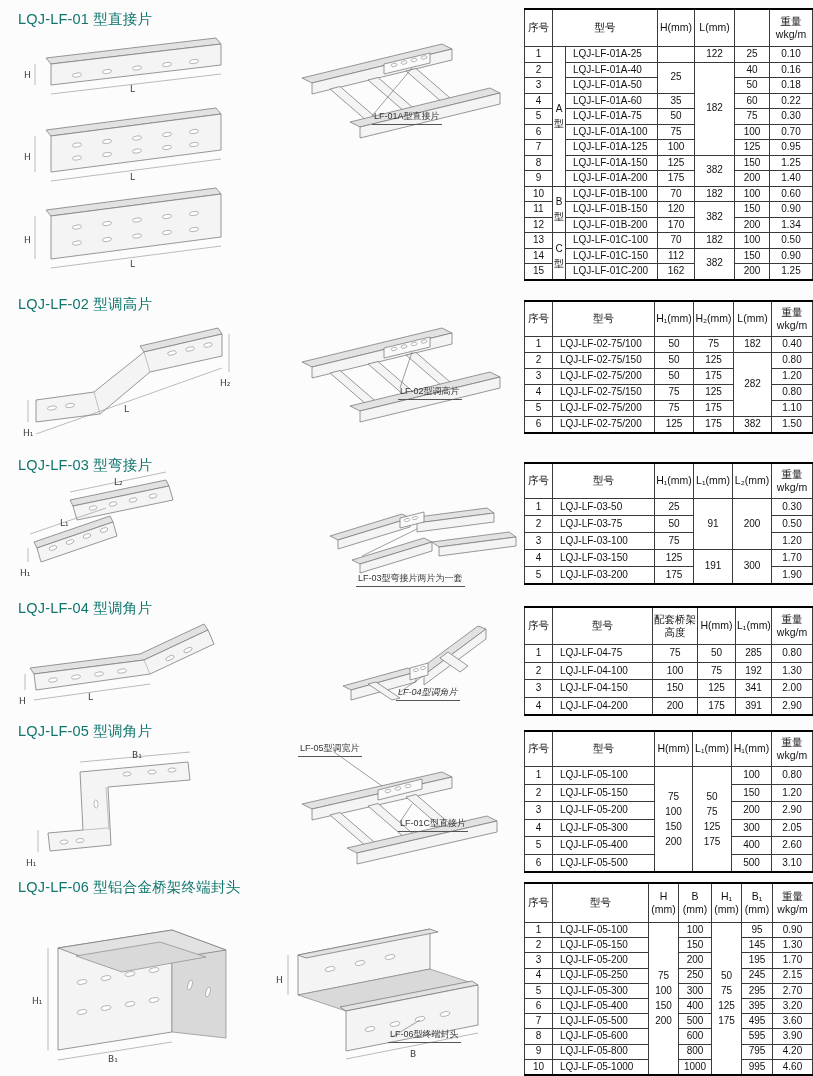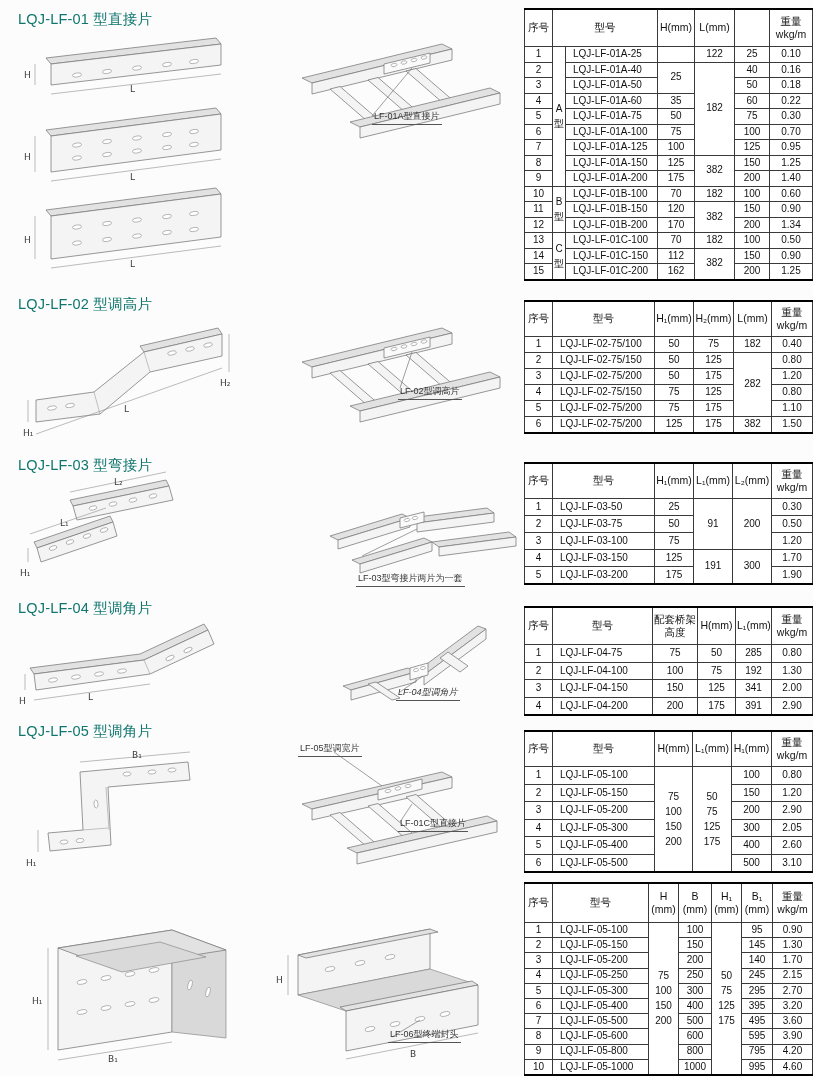--- a/index.html
+++ b/index.html
@@ -247,20 +247,21 @@
     <polygon class="pc" points="96,56 140,45 140,55 96,66"></polygon>
     <ellipse class="ph" cx="106" cy="57" rx="3" ry="1.6" transform="rotate(-13 106 57)"></ellipse>
     <ellipse class="ph" cx="116" cy="54.5" rx="3" ry="1.6" transform="rotate(-13 116 54.5)"></ellipse>
     <ellipse class="ph" cx="126" cy="52" rx="3" ry="1.6" transform="rotate(-13 126 52)"></ellipse>
     <line class="ldr" x1="52" y1="18" x2="100" y2="52"></line>
     <line class="ldr" x1="118" y1="88" x2="130" y2="70"></line>
   </svg>
   <span class="cap" style="left:298px;top:742px;">LF-05型调宽片</span>
   <span class="cap" style="left:398px;top:804px;margin-top:13px;">LF-01C型直接片</span>
 
+  <div class="title" style="left:18px;top:878px;">LQJ-LF-06 型铝合金桥架终端封头</div>
 
   <svg class="svgd" style="left:20px;top:900px;" width="240" height="172" viewBox="0 0 240 172">
     <polygon class="pp" points="38,48 152,30 152,132 38,150"></polygon>
     <polygon class="pi" points="152,30 206,50 206,138 152,132"></polygon>
     <polygon class="pf" points="38,48 152,30 206,50 92,68"></polygon>
     <polygon class="pi" points="56,56 140,42 186,57 102,72"></polygon>
     <ellipse class="ph" cx="62" cy="82" rx="5" ry="2.2" transform="rotate(-9 62 82)"></ellipse>
     <ellipse class="ph" cx="86" cy="78" rx="5" ry="2.2" transform="rotate(-9 86 78)"></ellipse>
     <ellipse class="ph" cx="110" cy="74" rx="5" ry="2.2" transform="rotate(-9 110 74)"></ellipse>
     <ellipse class="ph" cx="134" cy="70" rx="5" ry="2.2" transform="rotate(-9 134 70)"></ellipse>
@@ -743,21 +744,21 @@
             <td>2</td>
             <td class="model">LQJ-LF-05-150</td>
             <td>150</td>
             <td>145</td>
             <td>1.30</td>
           </tr>
           <tr>
             <td>3</td>
             <td class="model">LQJ-LF-05-200</td>
             <td>200</td>
-            <td>140</td>
+            <td>195</td>
             <td>1.70</td>
           </tr>
           <tr>
             <td>4</td>
             <td class="model">LQJ-LF-05-250</td>
             <td>250</td>
             <td>245</td>
             <td>2.15</td>
           </tr>
           <tr>

